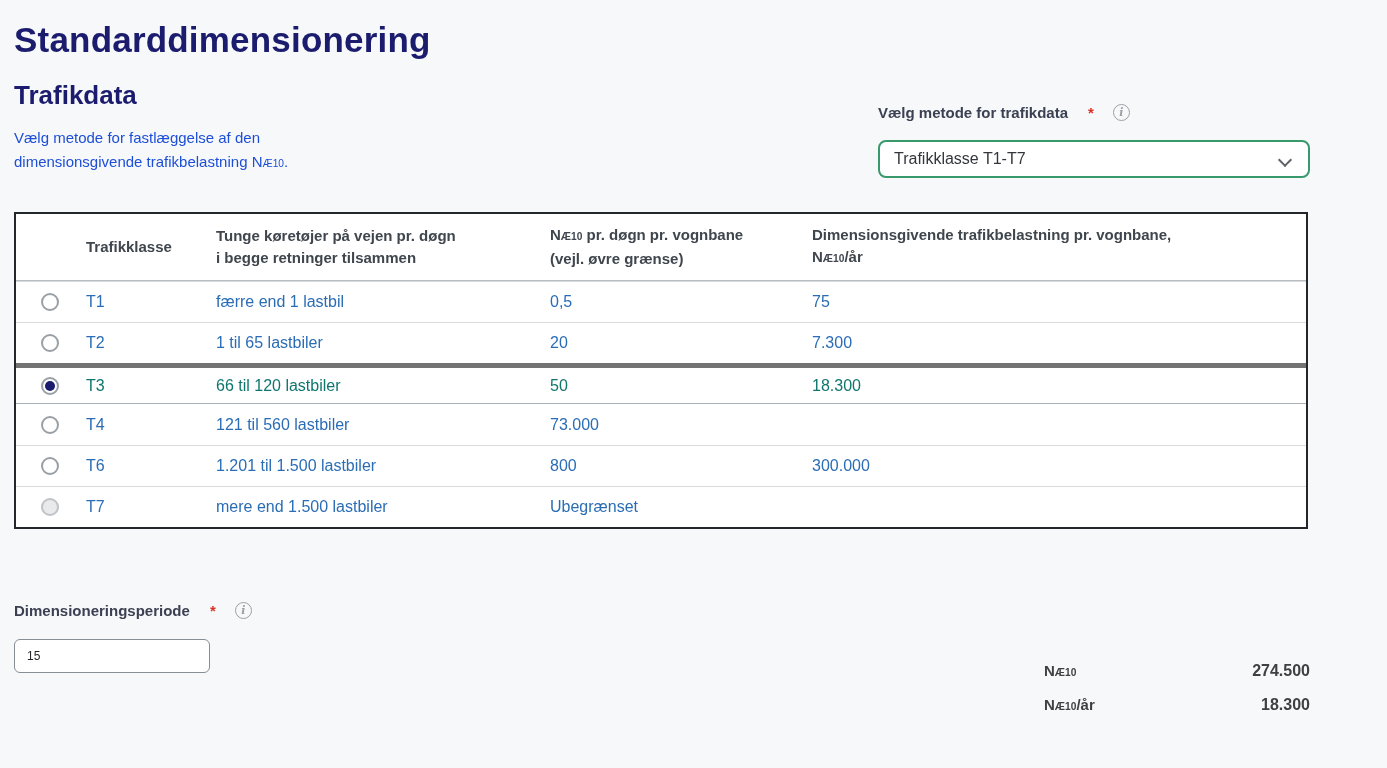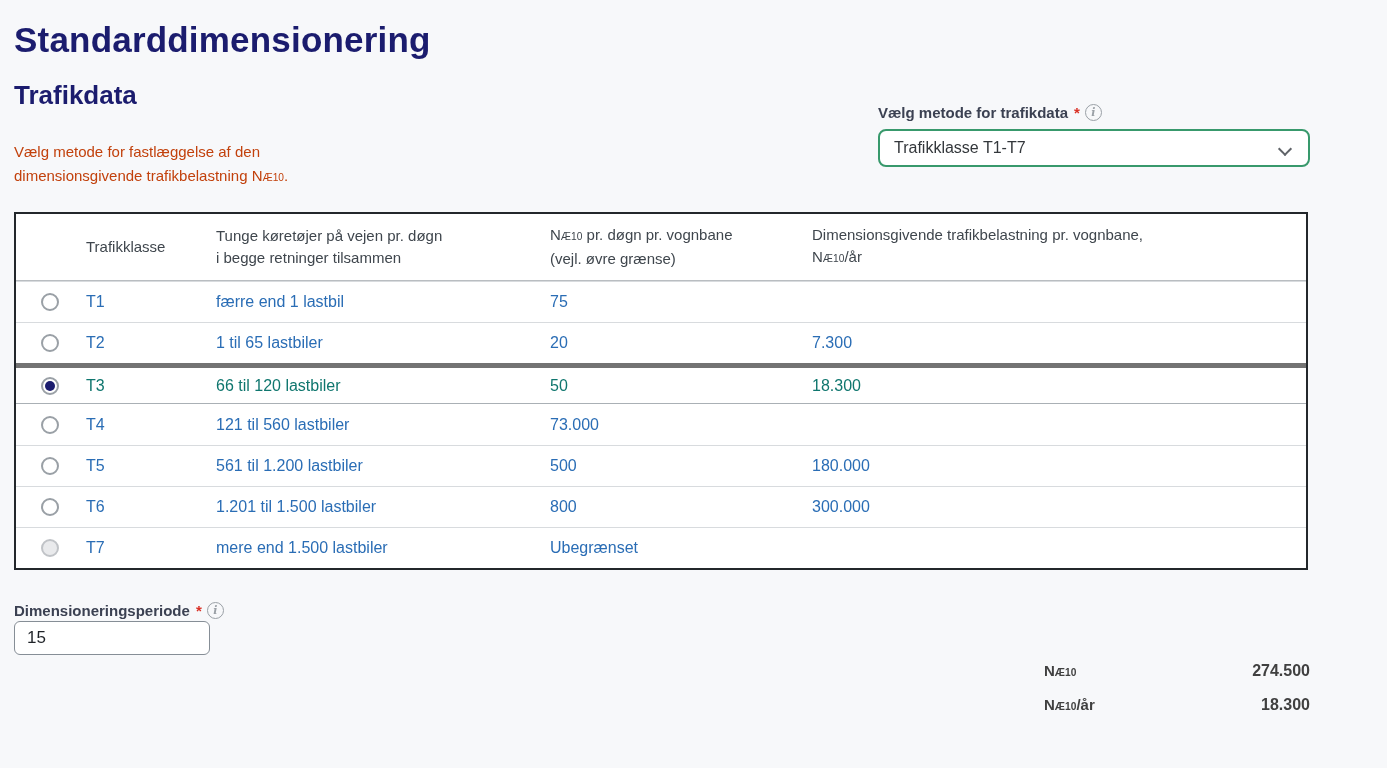--- a/index.html
+++ b/index.html
@@ -16,57 +16,57 @@
   
   .h1 {
     position:absolute; left:14px; top:20px;
     font-size:35px; font-weight:bold; color:#1b1c6e; letter-spacing:0.2px;
   }
   .h2 {
     position:absolute; left:14px; top:80px;
     font-size:26px; font-weight:bold; color:#1b1c6e;
   }
   .desc {
-    position:absolute; left:14px; top:140px;
-    font-size:15px; line-height:24px; color:#c2410c; width:400px;
+    position:absolute; left:14px; top:126px;
+    font-size:15px; line-height:24px; color:#1d4ed8; width:400px;
   }
   .sub { font-size:0.68em; letter-spacing:0; }
 
   
   .method-group { position:absolute; left:878px; top:104px; width:432px; }
-  .field-label { font-size:15px; font-weight:bold; color:#3b4152; display:flex; align-items:center; gap:5px; }
+  .field-label { font-size:15px; font-weight:bold; color:#3b4152; display:flex; align-items:center; gap:19px; }
   .req { color:#d93025; font-weight:bold; margin-left:1px; }
   .info-icon {
     display:inline-flex; align-items:center; justify-content:center;
     width:17px; height:17px; border:1px solid #9aa0a6; border-radius:50%;
     color:#9aa0a6; font-size:11px; font-weight:bold;
     font-family:"DejaVu Serif", serif; font-style:italic; flex:0 0 auto;
   }
   .select-box {
-    margin-top:8px; position:relative; height:38px; background:#fff;
+    margin-top:19px; position:relative; height:38px; background:#fff;
     border:2px solid #38996c; border-radius:8px;
     display:flex; align-items:center; padding:0 24px 0 14px;
     font-size:16px; color:#33373b; cursor:pointer;
   }
   .chevron {
     position:absolute; right:18px; top:13px; width:10px; height:10px;
     border-right:2px solid #5f6368; border-bottom:2px solid #5f6368;
     transform:rotate(45deg);
   }
 
   
   .ttable {
     position:absolute; left:14px; top:212px; width:1294px;
     background:#fff; border:2px solid #23272b;
   }
   .thead {
     display:grid; grid-template-columns:70px 130px 334px 262px 1fr;
     min-height:64px; align-items:center;
     border-bottom:1px solid #b9bdc1;
-    font-size:15px; font-weight:normal; color:#3f464d; line-height:22px;
+    font-size:15px; font-weight:bold; color:#3f464d; line-height:22px;
     padding:10px 0;
   }
   .trow {
     display:grid; grid-template-columns:70px 130px 334px 262px 1fr;
     height:41px; align-items:center;
     border-top:1px solid #d8dbde;
     font-size:16px; color:#2a6db5; cursor:pointer;
   }
   .trow:first-of-type { border-top:none; }
   .trow.selected { border-top:5px solid #737373; border-bottom:1px solid #aab0b5; color:#0f766e; }
@@ -78,24 +78,24 @@
     border:2px solid #9aa0a6; display:inline-flex; align-items:center; justify-content:center;
   }
   .radio.checked::after {
     content:""; width:10px; height:10px; border-radius:50%; background:#1b1c6e;
   }
   .radio.disabled { background:#e9eaec; border-color:#c0c3c7; }
 
   
   .periode-group { position:absolute; left:14px; top:602px; }
   .periode-input {
-    margin-top:2px; width:196px; height:34px; background:#fff;
+    margin-top:20px; width:196px; height:34px; background:#fff;
     border:1px solid #868e96; border-radius:6px;
     font-family:"Liberation Sans", sans-serif;
-    font-size:17px; color:#1f2328; padding:0 12px;
+    font-size:12px; color:#1f2328; padding:0 12px;
   }
 
   
   .results { position:absolute; left:1044px; top:662px; width:266px; }
   .result-row {
     display:flex; justify-content:space-between; align-items:baseline;
     font-size:15px; font-weight:bold; color:#404040; margin-bottom:16px;
   }
   .result-value { font-size:16px; }
 </style>
@@ -138,20 +138,21 @@
         <span>Dimensionsgivende trafikbelastning pr. vognbane,</span><br><span>N</span><span class="sub">Æ10</span><span>/år</span>
       </div>
     </div>
 
     <div class="trow">
       <div class="cell c-radio">
           <span class="radio"></span>
         </div>
       <div class="cell">T1</div>
       <div class="cell">færre end 1 lastbil</div>
+      <div class="cell">0,5</div>
       <div class="cell">75</div>
     </div>
     <div class="trow">
       <div class="cell c-radio">
           <span class="radio"></span>
         </div>
       <div class="cell">T2</div>
       <div class="cell">1 til 65 lastbiler</div>
       <div class="cell">20</div>
       <div class="cell">7.300</div>
@@ -165,29 +166,20 @@
       <div class="cell">50</div>
       <div class="cell">18.300</div>
     </div>
     <div class="trow">
       <div class="cell c-radio">
           <span class="radio"></span>
         </div>
       <div class="cell">T4</div>
       <div class="cell">121 til 560 lastbiler</div>
       <div class="cell">73.000</div>
-    </div>
-    <div class="trow">
-      <div class="cell c-radio">
-          <span class="radio"></span>
-        </div>
-      <div class="cell">T5</div>
-      <div class="cell">561 til 1.200 lastbiler</div>
-      <div class="cell">500</div>
-      <div class="cell">180.000</div>
     </div>
     <div class="trow">
       <div class="cell c-radio">
           <span class="radio"></span>
         </div>
       <div class="cell">T6</div>
       <div class="cell">1.201 til 1.500 lastbiler</div>
       <div class="cell">800</div>
       <div class="cell">300.000</div>
     </div>

